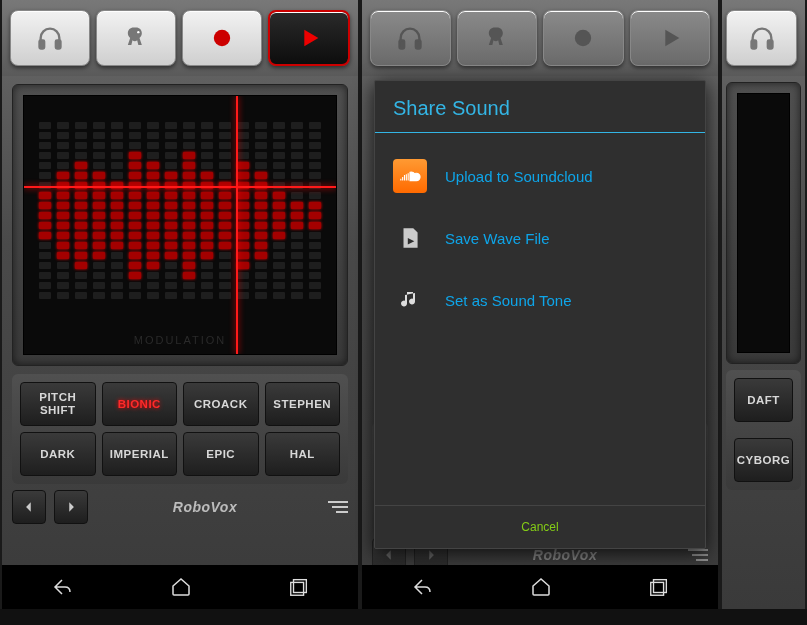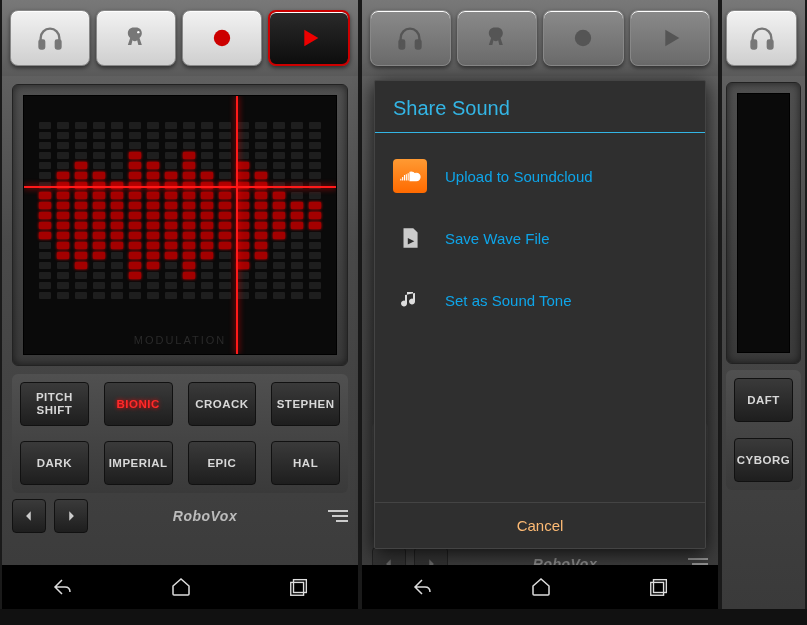--- a/index.html
+++ b/index.html
@@ -77,21 +77,21 @@
 
 .preset-frame {
   margin: 6px 10px;
   padding: 8px;
   background: linear-gradient(to bottom, #505050, #3a3a3a);
   border-radius: 6px;
 }
 .preset-grid {
   display: grid;
   grid-template-columns: repeat(4, 1fr);
-  gap: 15px;
+  gap: 6px;
 }
 .preset {
   height: 44px;
   background: linear-gradient(to bottom, #3a3a3a, #1e1e1e);
   border: 1px solid #111;
   border-radius: 4px;
   color: #d8d8d8;
   font-size: 11.5px;
   font-weight: bold;
   letter-spacing: 0.5px;
@@ -165,22 +165,22 @@
 }
 .dlg-icon {
   width: 34px; height: 34px;
   display: flex; align-items: center; justify-content: center;
 }
 .sc-icon { background: linear-gradient(to bottom, #ff9a33, #ff6a00); border-radius: 4px; }
 .dlg-cancel {
   border-top: 1px solid #444;
   text-align: center;
   padding: 14px;
-  color: #fdba74;
-  font-size: 15px;
+  color: #84cc16;
+  font-size: 12px;
   cursor: pointer;
 }
 .dim-bg .toolbar .tool-btn { background: linear-gradient(to bottom, #8a8a8a, #6a6a6a); }
 </style>
 </head>
 <body>
 
 <div class="screen screen1">
   <div class="toolbar">
     <div class="tool-btn">

